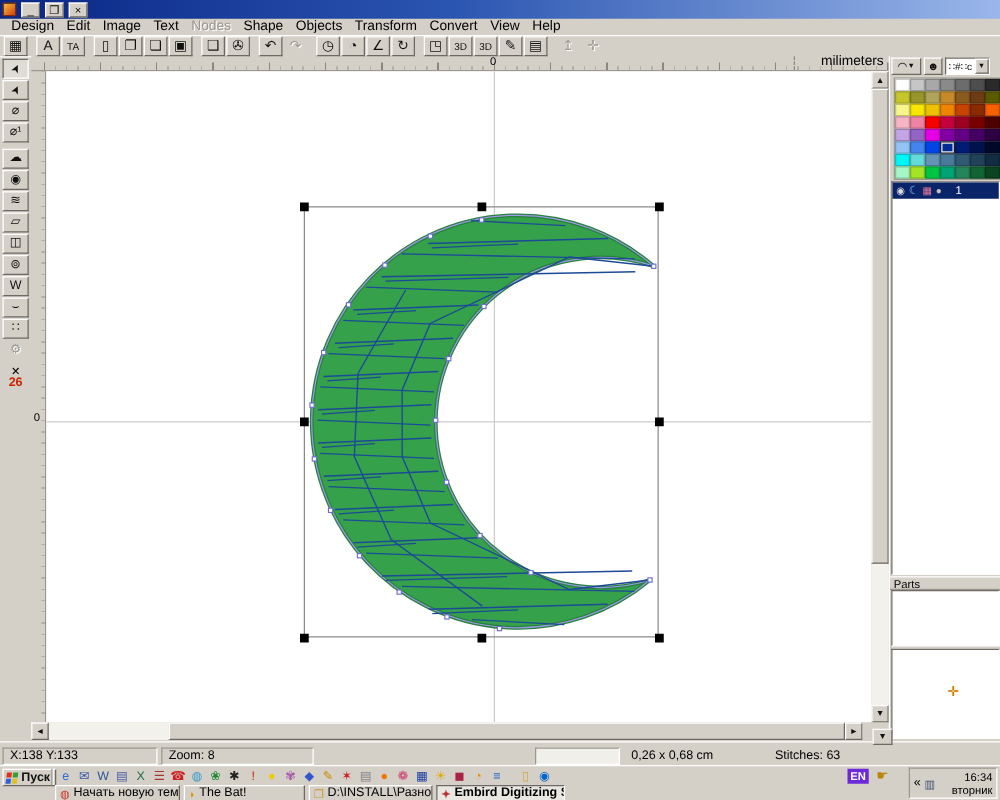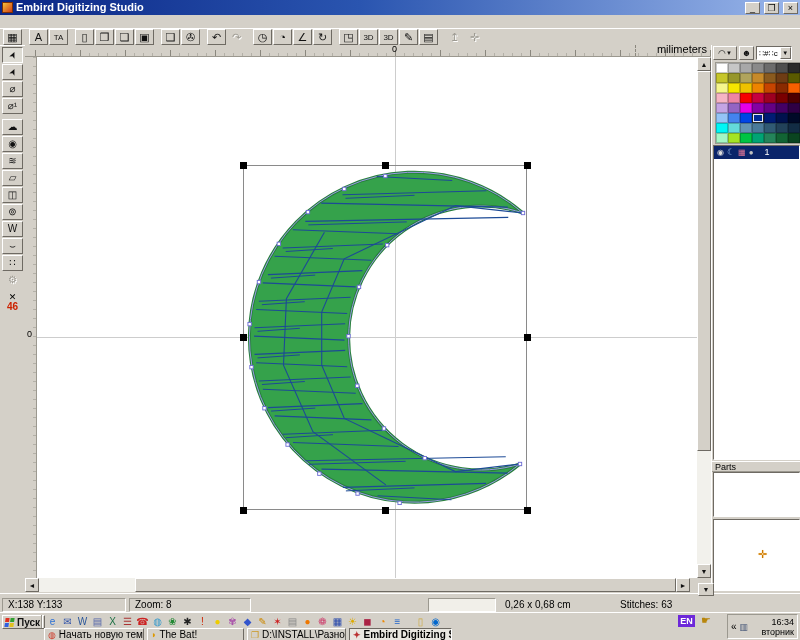--- a/index.html
+++ b/index.html
@@ -103,26 +103,38 @@
   .tray .ticon{color:#445577;font-size:9px}
   .timeblock{margin-left:auto;text-align:right;font-size:9px;line-height:10px;white-space:nowrap}
 </style>
 </head>
 <body>
 
 <div id="win">
 
   <div class="titlebar">
     <span class="appicon"></span>
-    <span class="title">Embird Digitizing Studio</span>
     <button class="winbtn">_</button>
     <button class="winbtn">❐</button>
     <button class="winbtn">×</button>
   </div>
 
+  <div class="menubar" id="menubar">
+      <span class="menuitem">Design</span>
+      <span class="menuitem">Edit</span>
+      <span class="menuitem">Image</span>
+      <span class="menuitem">Text</span>
+      <span class="menuitem disabled">Nodes</span>
+      <span class="menuitem">Shape</span>
+      <span class="menuitem">Objects</span>
+      <span class="menuitem">Transform</span>
+      <span class="menuitem">Convert</span>
+      <span class="menuitem">View</span>
+      <span class="menuitem">Help</span>
+    </div>
   <div class="toolbar" id="toolbar">
       <button class="btn tbtn">▦</button>
       <span class="tsep"></span>
       <button class="btn tbtn">A</button>
       <button class="btn tbtn small">TA</button>
       <span class="tsep"></span>
       <button class="btn tbtn">▯</button>
       <button class="btn tbtn">❐</button>
       <button class="btn tbtn">❏</button>
       <button class="btn tbtn">▣</button>
@@ -186,21 +198,21 @@
         <span>⌣</span>
       </button>
       <button class="btn lbtn">
         <span>∷</span>
       </button>
       <button class="btn lbtn disabled">
         <span>⚙</span>
       </button>
       <div class="marker">
         <div>✕</div>
-        <div class="num">46</div>
+        <div class="num">26</div>
       </div>
     </div>
 
   <div class="ruler-h">
     <span class="rzero">0</span>
     <span class="rdash"></span>
     <span class="runits">milimeters</span>
   </div>
   <div class="ruler-v">
     <span class="vzero">0</span>

